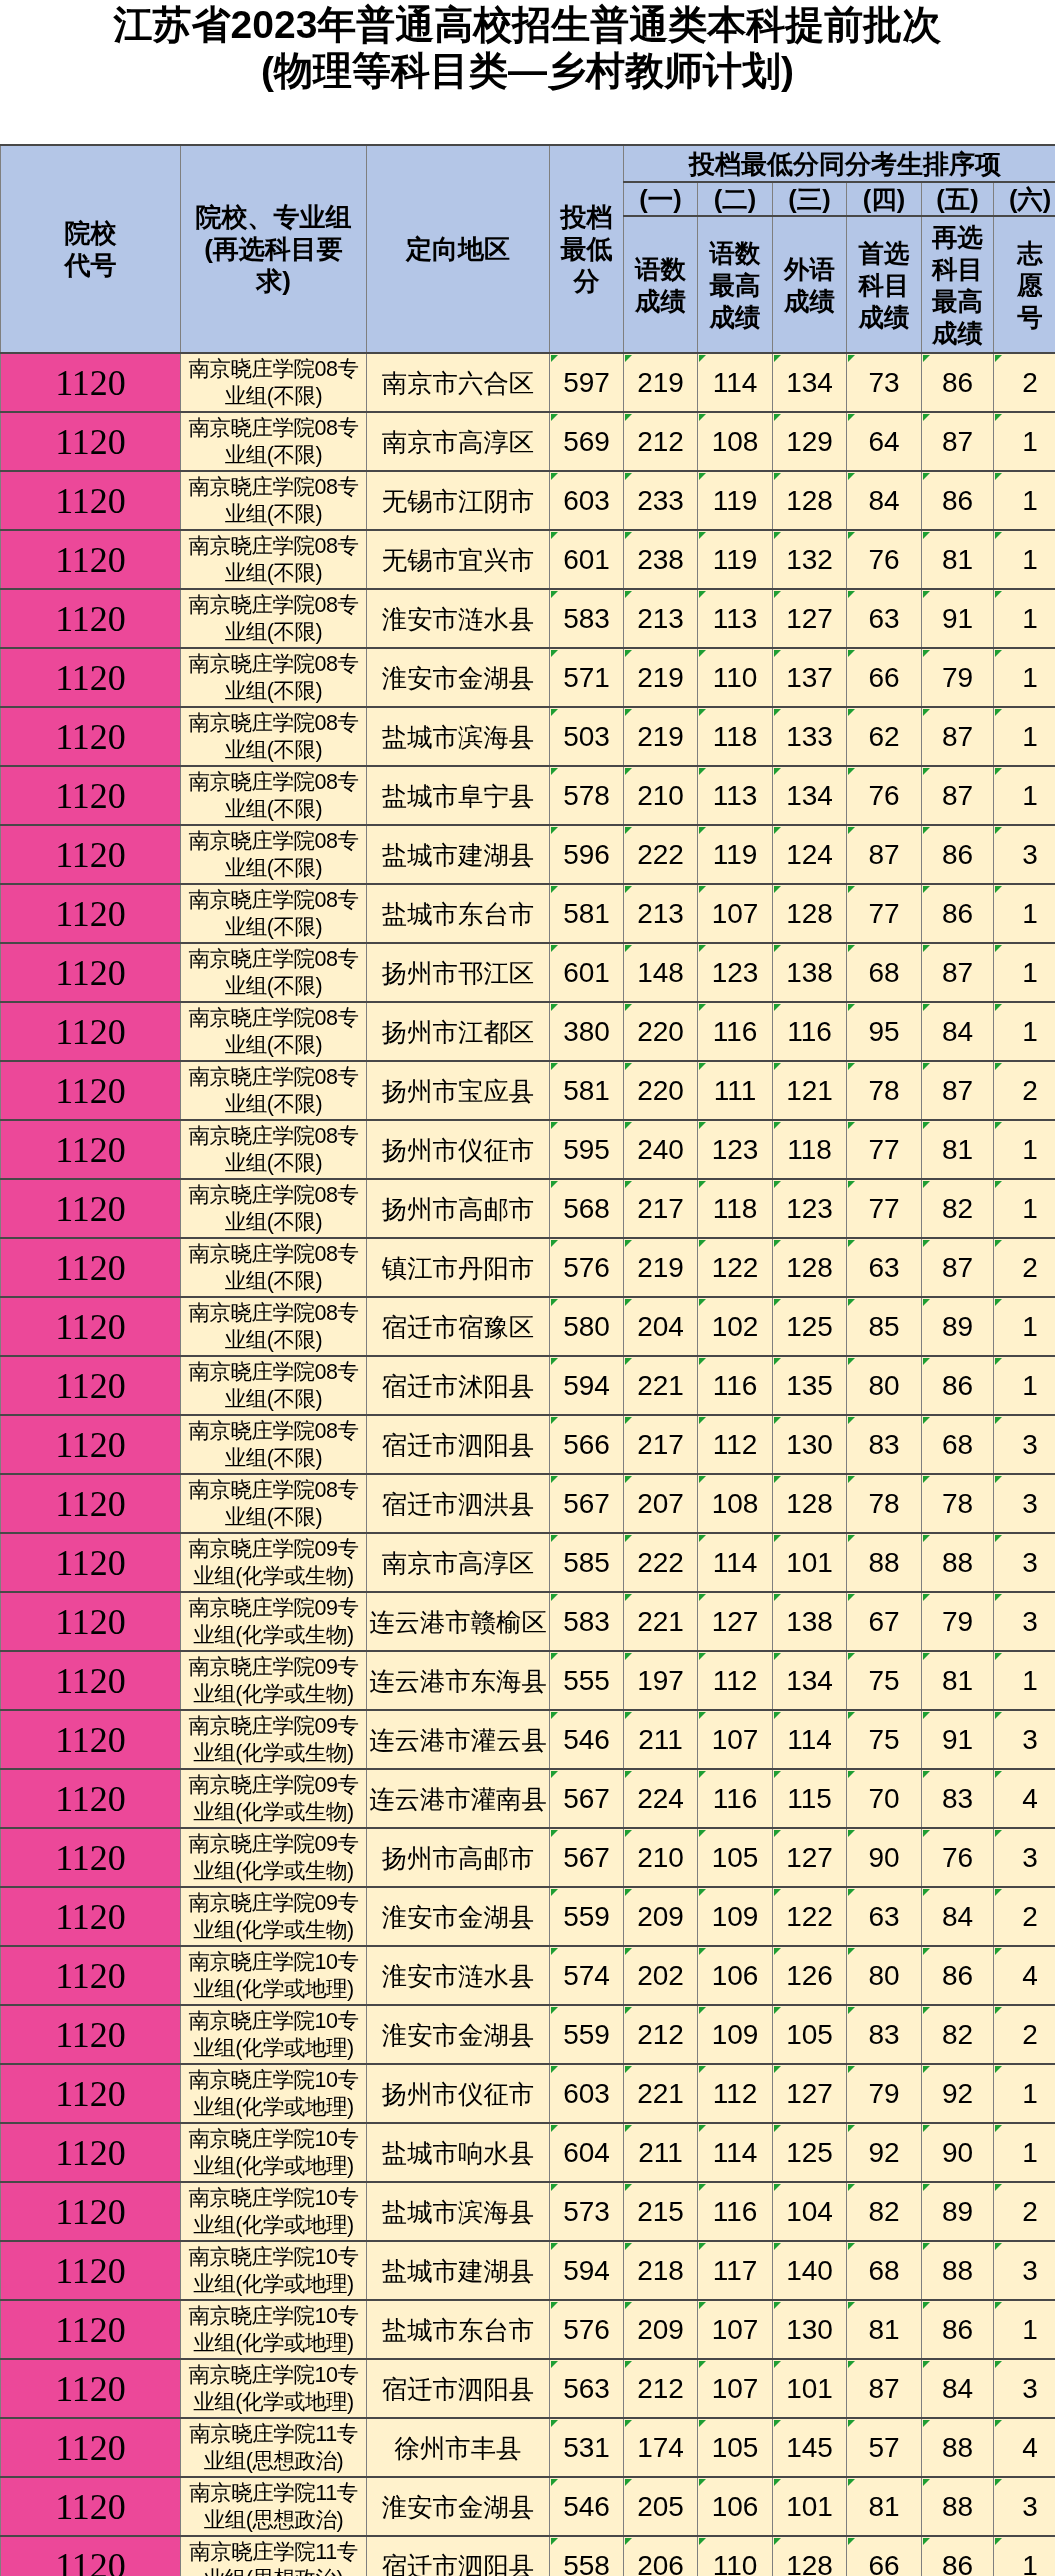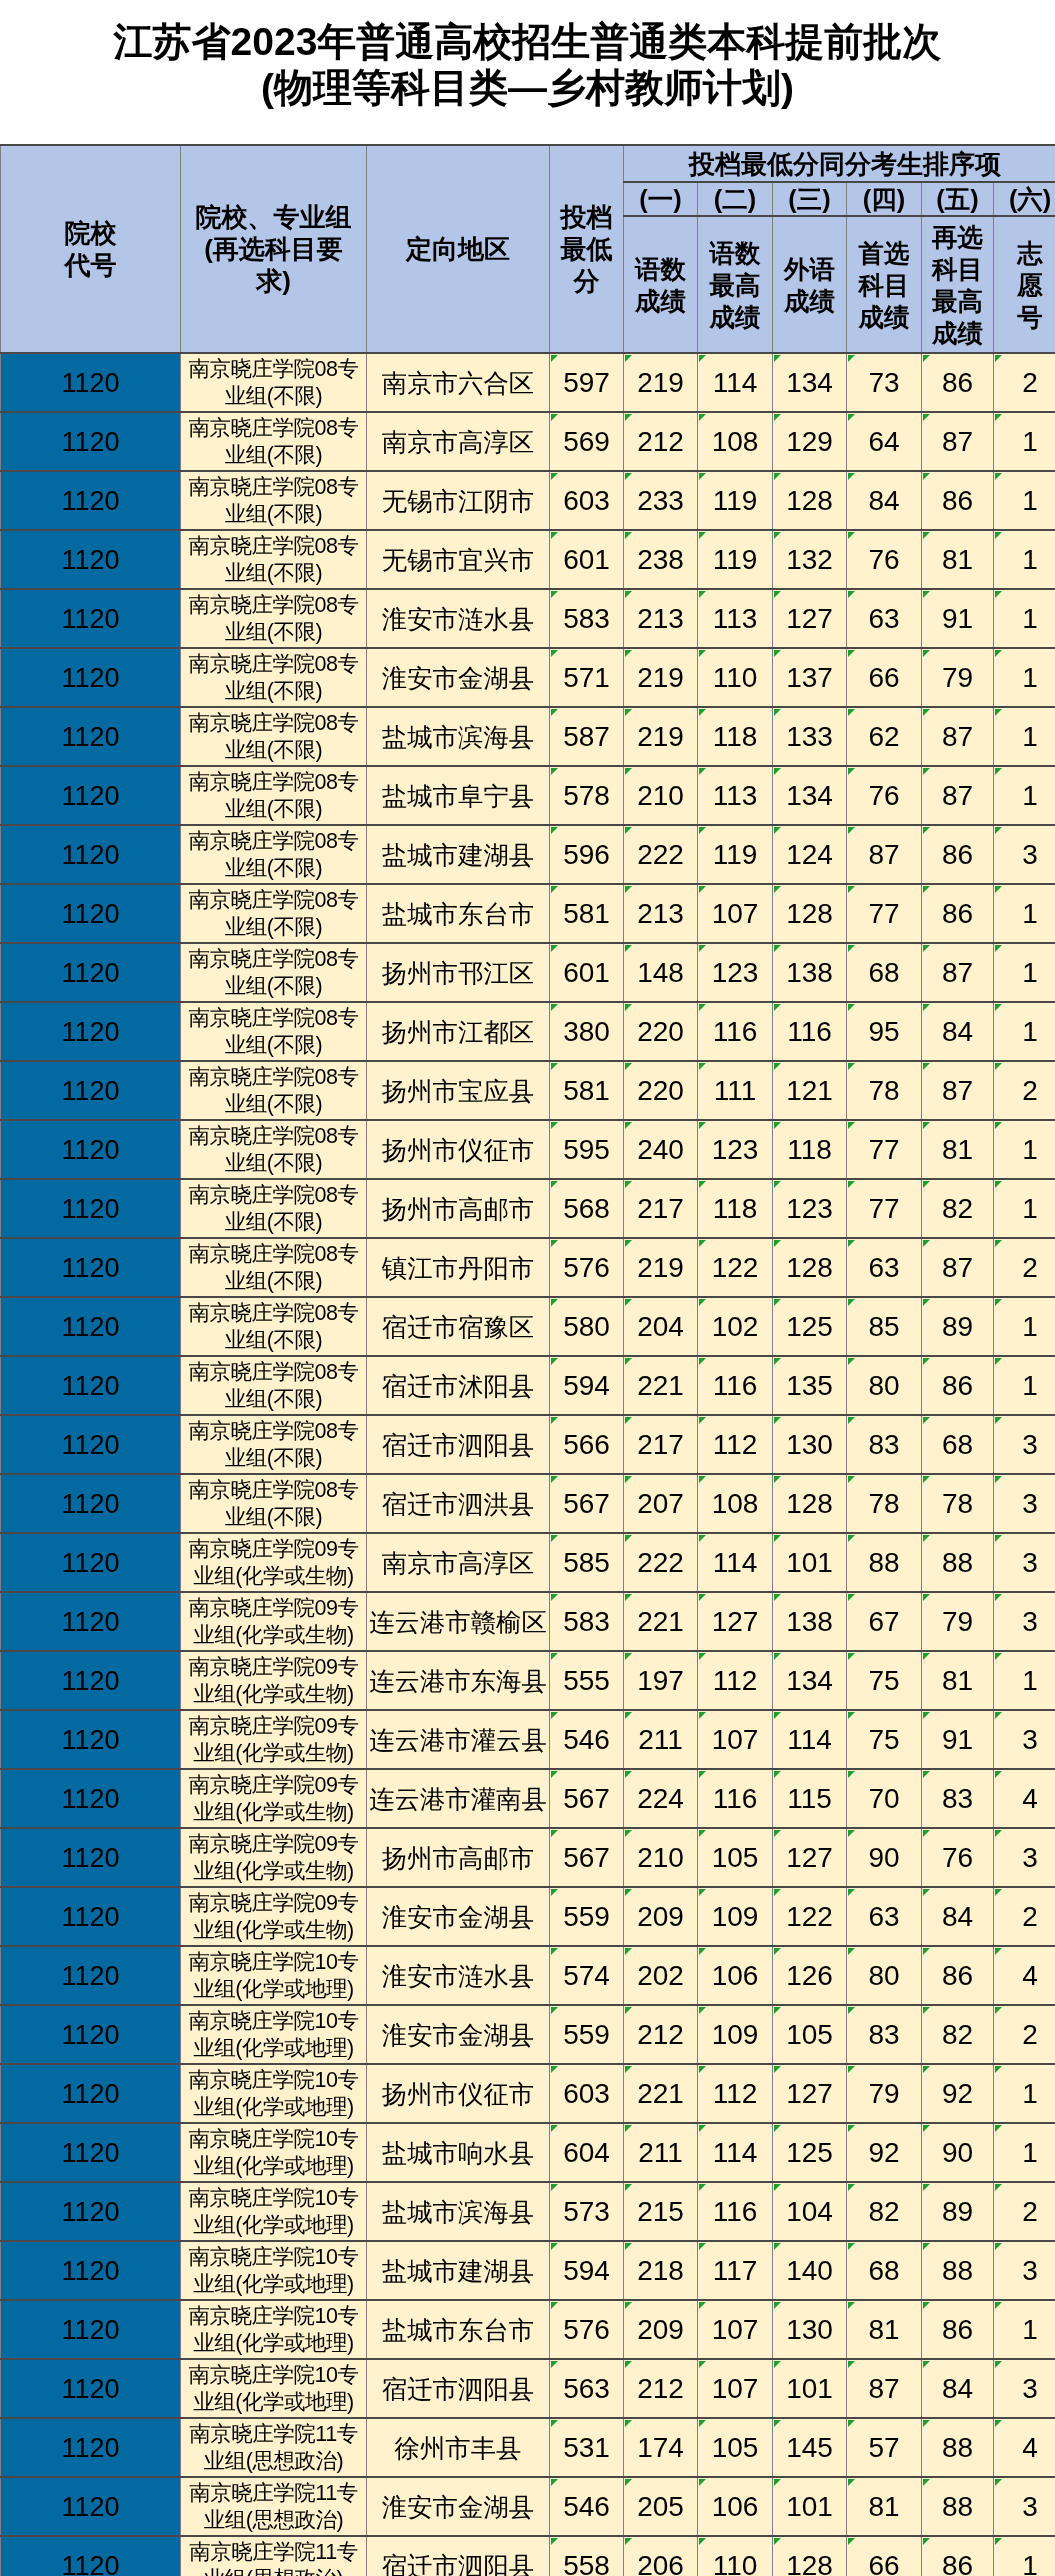--- a/index.html
+++ b/index.html
@@ -1,39 +1,39 @@
 <!DOCTYPE html>
 <html><head>
 <meta charset="utf-8">
 <style>
   html,body{margin:0;padding:0;}
   body{
     width:1055px;height:2576px;overflow:hidden;background:#ffffff;
     font-family:"Liberation Sans","DejaVu Sans",sans-serif;color:#000;
   }
-  .title-block{height:144px;padding-top:19px;text-align:center;box-sizing:border-box;}
+  .title-block{height:144px;padding-top:2px;text-align:center;box-sizing:border-box;}
   .title-line{font-size:39px;font-weight:bold;line-height:46px;letter-spacing:0;}
   .hl-red{color:#000000;}
   table{
     border-collapse:collapse;table-layout:fixed;width:1067px;
   }
   th,td{
     border-left:1px solid #7f7f7f;border-right:1px solid #7f7f7f;
     border-top:2px solid #484848;border-bottom:2px solid #484848;
     padding:0;text-align:center;vertical-align:middle;overflow:hidden;
   }
   th{
     background:#b4c6e7;font-weight:bold;font-size:25.4px;line-height:32px;
     white-space:pre-line;
   }
   .band-row th{font-size:26px;}
   .ord-row th{font-size:25.4px;}
   td{background:#fff2cc;font-size:28px;line-height:32px;}
   tr.data-row{height:59px;}
-  td.c0{background:#0369a1;font-size:27px;}
+  td.c0{background:#ec4899;font-size:36px;font-family:Liberation Serif, serif;}
   td.c1{font-size:21.5px;line-height:27px;white-space:pre-line;letter-spacing:-0.5px;}
   td.c2{font-size:25.4px;}
   td.c3,td.c4,td.c5,td.c6,td.c7,td.c8,td.c9{position:relative;}
   td.c3::before,td.c4::before,td.c5::before,td.c6::before,td.c7::before,td.c8::before,td.c9::before{
     content:"";position:absolute;top:1px;left:1px;width:0;height:0;
     border-top:7.8px solid #1e9e33;border-right:7.8px solid transparent;
   }
 </style>
 </head>
 <body>
@@ -174,21 +174,21 @@
         <td class="c6">137</td>
         <td class="c7">66</td>
         <td class="c8">79</td>
         <td class="c9">1</td>
       </tr>
       <tr class="data-row">
         <td class="c0">1120</td>
         <td class="c1">南京晓庄学院08专
 业组(不限)</td>
         <td class="c2">盐城市滨海县</td>
-        <td class="c3">587</td>
+        <td class="c3">503</td>
         <td class="c4">219</td>
         <td class="c5">118</td>
         <td class="c6">133</td>
         <td class="c7">62</td>
         <td class="c8">87</td>
         <td class="c9">1</td>
       </tr>
       <tr class="data-row">
         <td class="c0">1120</td>
         <td class="c1">南京晓庄学院08专

